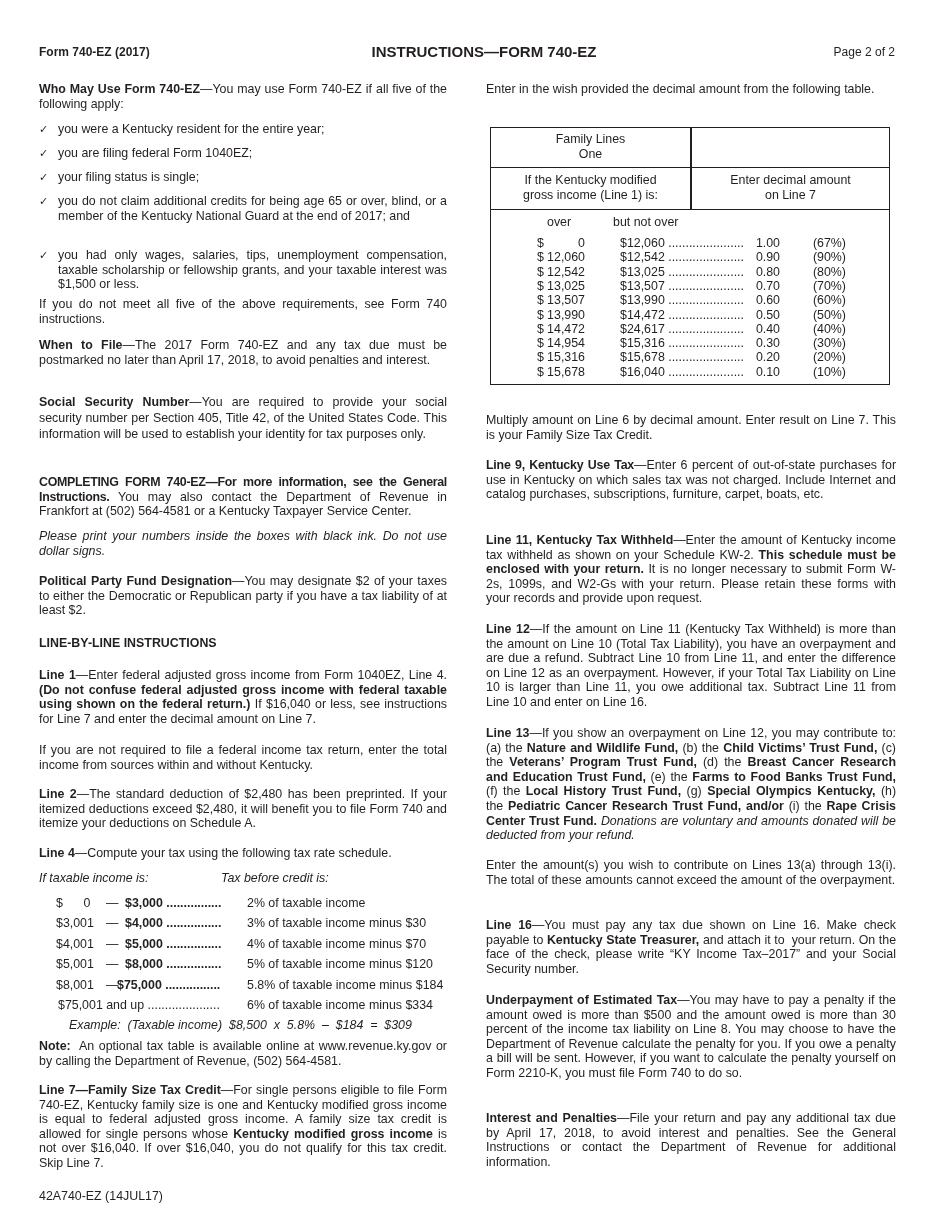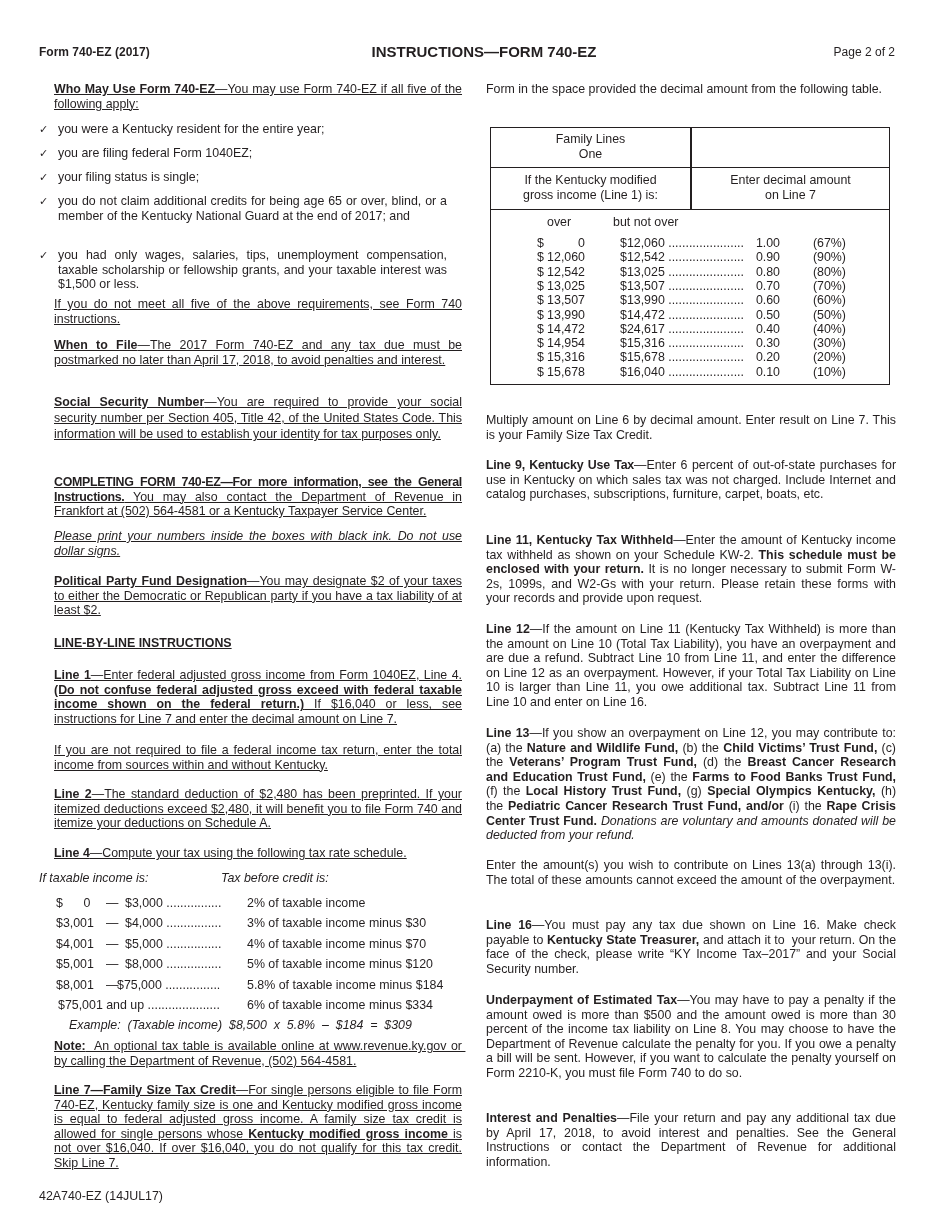--- a/index.html
+++ b/index.html
@@ -7,32 +7,32 @@
     width: 950px; height: 1230px; position: relative; overflow: hidden;
     font-family: "Liberation Sans", sans-serif; color: #231f20;
     font-size: 12.4px; line-height: 14.6px;
   }
   b, .b { font-weight: bold; }
   i, .i { font-style: italic; }
   .abs { position: absolute; }
   .hdr-left { left: 39px; top: 45px; font-weight: bold; font-size: 12px; }
   .hdr-title { left: 0; width: 968px; text-align: center; top: 45px; font-weight: bold; font-size: 15px; }
   .hdr-right { right: 55px; top: 45px; font-size: 12px; }
-  .col-left { left: 54px; width: 408px; text-decoration: underline; }
+  .col-left { left: 39px; width: 408px; }
   .col-right { left: 486px; width: 410px; }
   .p { text-align: justify; margin: 0; }
   .checks { left: 39px; width: 408px; }
   .check-item { position: absolute; left: 0; width: 408px; }
   .check-mark { position: absolute; left: 0; top: 0; font-size: 11px; }
   .check-text { position: absolute; left: 19px; width: 389px; text-align: justify; }
   .rate-table { left: 56px; width: 400px; }
   .rate-row { position: absolute; left: 0; height: 15px; white-space: nowrap; }
   .rate-from { position: absolute; left: 0; }
   .rate-dash { position: absolute; left: 50px; }
-  .rate-to { position: absolute; left: 69px; }
+  .rate-to { position: absolute; left: 69px; font-weight: bold; }
   .rate-desc { position: absolute; left: 179px; margin-left: 12px; }
   .fam-table { left: 490px; top: 127px; width: 398px; height: 256px; border: 1.5px solid #231f20; }
   .fam-hcell { position: absolute; text-align: center; }
   .fam-hline { position: absolute; left: 0; width: 100%; border-top: 1.5px solid #231f20; }
   .fam-vline { position: absolute; left: 199px; top: 0; height: 82px; border-left: 2px solid #231f20; }
   .fam-row { position: absolute; left: 0; height: 14px; white-space: nowrap; }
   .fam-over { position: absolute; left: 46px; width: 48px; }
   .fam-over .d { position: absolute; left: 0; }
   .fam-over .n { position: absolute; right: 0; }
   .fam-notover { position: absolute; left: 129px; }
@@ -89,21 +89,21 @@
 
 <p class="abs col-left p i" style="top:529px">Please print your numbers inside the boxes with black ink.  Do not use dollar signs.</p>
 
 <p class="abs col-left p" style="top:574px">
   <b>Political Party Fund Designation</b><span>—You may designate $2 of your taxes to either the Democratic or Republican party if you have a tax liability of at least $2.</span>
 </p>
 
 <div class="abs col-left b" style="top:636px">LINE-BY-LINE INSTRUCTIONS</div>
 
 <p class="abs col-left p" style="top:668px">
-  <b>Line 1</b><span>—Enter federal adjusted gross income from Form 1040EZ, Line 4. </span><b>(Do not confuse federal adjusted gross exceed with federal taxable income shown on the federal return.)</b><span> If $16,040 or less, see instructions for Line 7 and enter the decimal amount on Line 7.</span>
+  <b>Line 1</b><span>—Enter federal adjusted gross income from Form 1040EZ, Line 4. </span><b>(Do not confuse federal adjusted gross income with federal taxable using shown on the federal return.)</b><span> If $16,040 or less, see instructions for Line 7 and enter the decimal amount on Line 7.</span>
 </p>
 
 <p class="abs col-left p" style="top:743px">If you are not required to file a federal income tax return, enter the total income from sources within and without Kentucky.</p>
 
 <p class="abs col-left p" style="top:787px">
   <b>Line 2</b><span>—The standard deduction of $2,480 has been preprinted. If your itemized deductions exceed $2,480, it will benefit you to file Form 740 and itemize your deductions on Schedule A.</span>
 </p>
 
 <p class="abs col-left p" style="top:846px">
   <b>Line 4</b><span>—Compute your tax using the following tax rate schedule.</span>
@@ -153,21 +153,21 @@
 <p class="abs col-left p" style="top:1039px">
   <b>Note:</b><span style="white-space:pre-wrap">  An optional tax table is available online at www.revenue.ky.gov or by calling the Department of Revenue, (502) 564-4581.</span>
 </p>
 
 <p class="abs col-left p" style="top:1083px">
   <b>Line 7—Family Size Tax Credit</b><span>—For single persons eligible to file Form 740-EZ, Kentucky family size is one and Kentucky modified gross income is equal to federal adjusted gross income. A family size tax credit is allowed for single persons whose </span><b>Kentucky modified gross income</b><span> is not over $16,040. If over $16,040, you do not qualify for this tax credit. Skip Line 7.</span>
 </p>
 
 <div class="abs" style="left:39px; top:1189px">42A740-EZ (14JUL17)</div>
 
-<p class="abs col-right p" style="top:82px">Form in the space provided the decimal amount from the following table.</p>
+<p class="abs col-right p" style="top:82px">Enter in the wish provided the decimal amount from the following table.</p>
 
 <div class="abs fam-table">
   <div class="fam-vline"></div>
   <div class="fam-hcell" style="left:0; width:199px; top:4px">
     <div>Family Lines</div>
     <div>One</div>
   </div>
   <div class="fam-hline" style="top:39px"></div>
   <div class="fam-hcell" style="left:0; width:199px; top:45px">
     <div>If the Kentucky modified</div>

